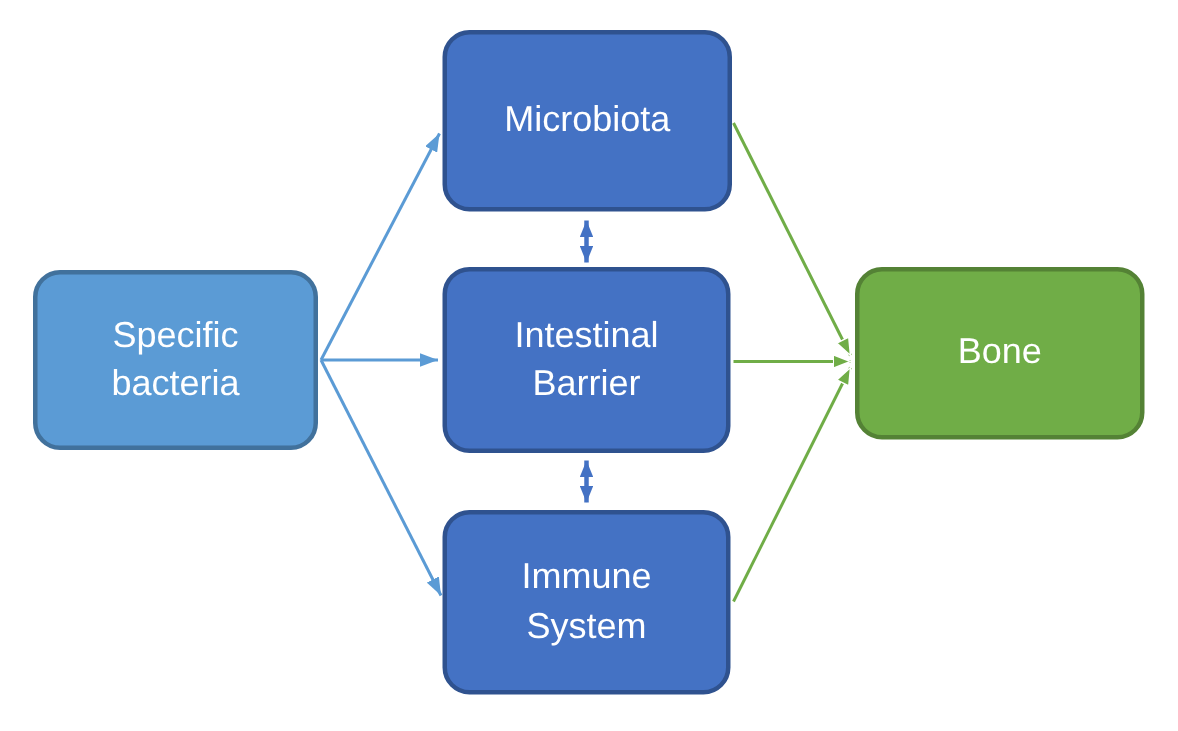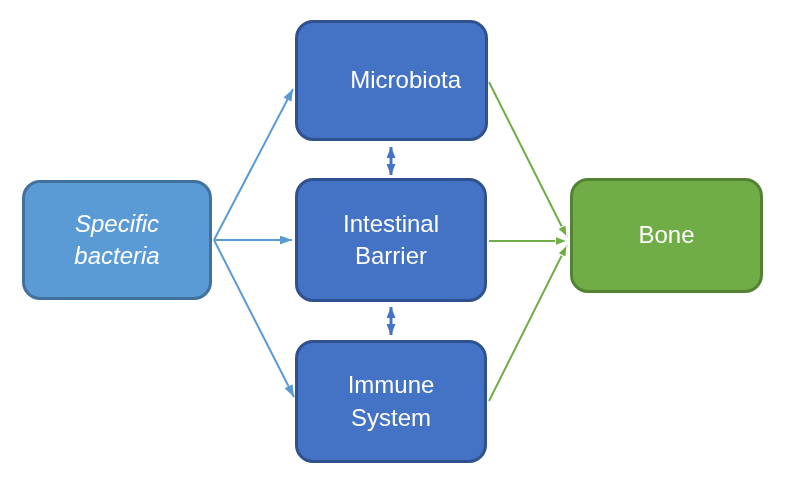--- a/index.html
+++ b/index.html
@@ -40,22 +40,22 @@
     border: 3px solid var(--node-light-blue-border, #41719C);
   }
   .node-blue {
     background: var(--node-blue-fill, #4472C4);
     border: 3px solid var(--node-blue-border, #2F528F);
   }
   .node-green {
     background: var(--node-green-fill, #70AD47);
     border: 3px solid var(--node-green-border, #548235);
   }
-  #node-specific-bacteria { left: 22px;  top: 180px; width: 190px; height: 120px; font-style: italic; }
-  #node-microbiota        { left: 295px; top: 20px;  width: 193px; height: 121px; justify-content: flex-end; }
+  #node-specific-bacteria { left: 22px;  top: 180px; width: 190px; height: 120px; }
+  #node-microbiota        { left: 295px; top: 20px;  width: 193px; height: 121px; }
   #node-intestinal        { left: 295px; top: 178px; width: 192px; height: 124px; }
   #node-immune            { left: 295px; top: 340px; width: 192px; height: 123px; }
   #node-bone              { left: 570px; top: 178px; width: 193px; height: 115px; }
 
   .edge-light  { stroke: var(--arrow-light-blue, #5B9BD5); stroke-width: 2; }
   .edge-green  { stroke: var(--arrow-green, #70AD47);      stroke-width: 2; }
   .edge-double { stroke: var(--arrow-blue, #4472C4);       stroke-width: 3; }
   .head-light  { fill: var(--arrow-light-blue, #5B9BD5); }
   .head-green  { fill: var(--arrow-green, #70AD47); stroke: #ffffff; stroke-width: 1; }
   .head-blue   { fill: var(--arrow-blue, #4472C4); }

